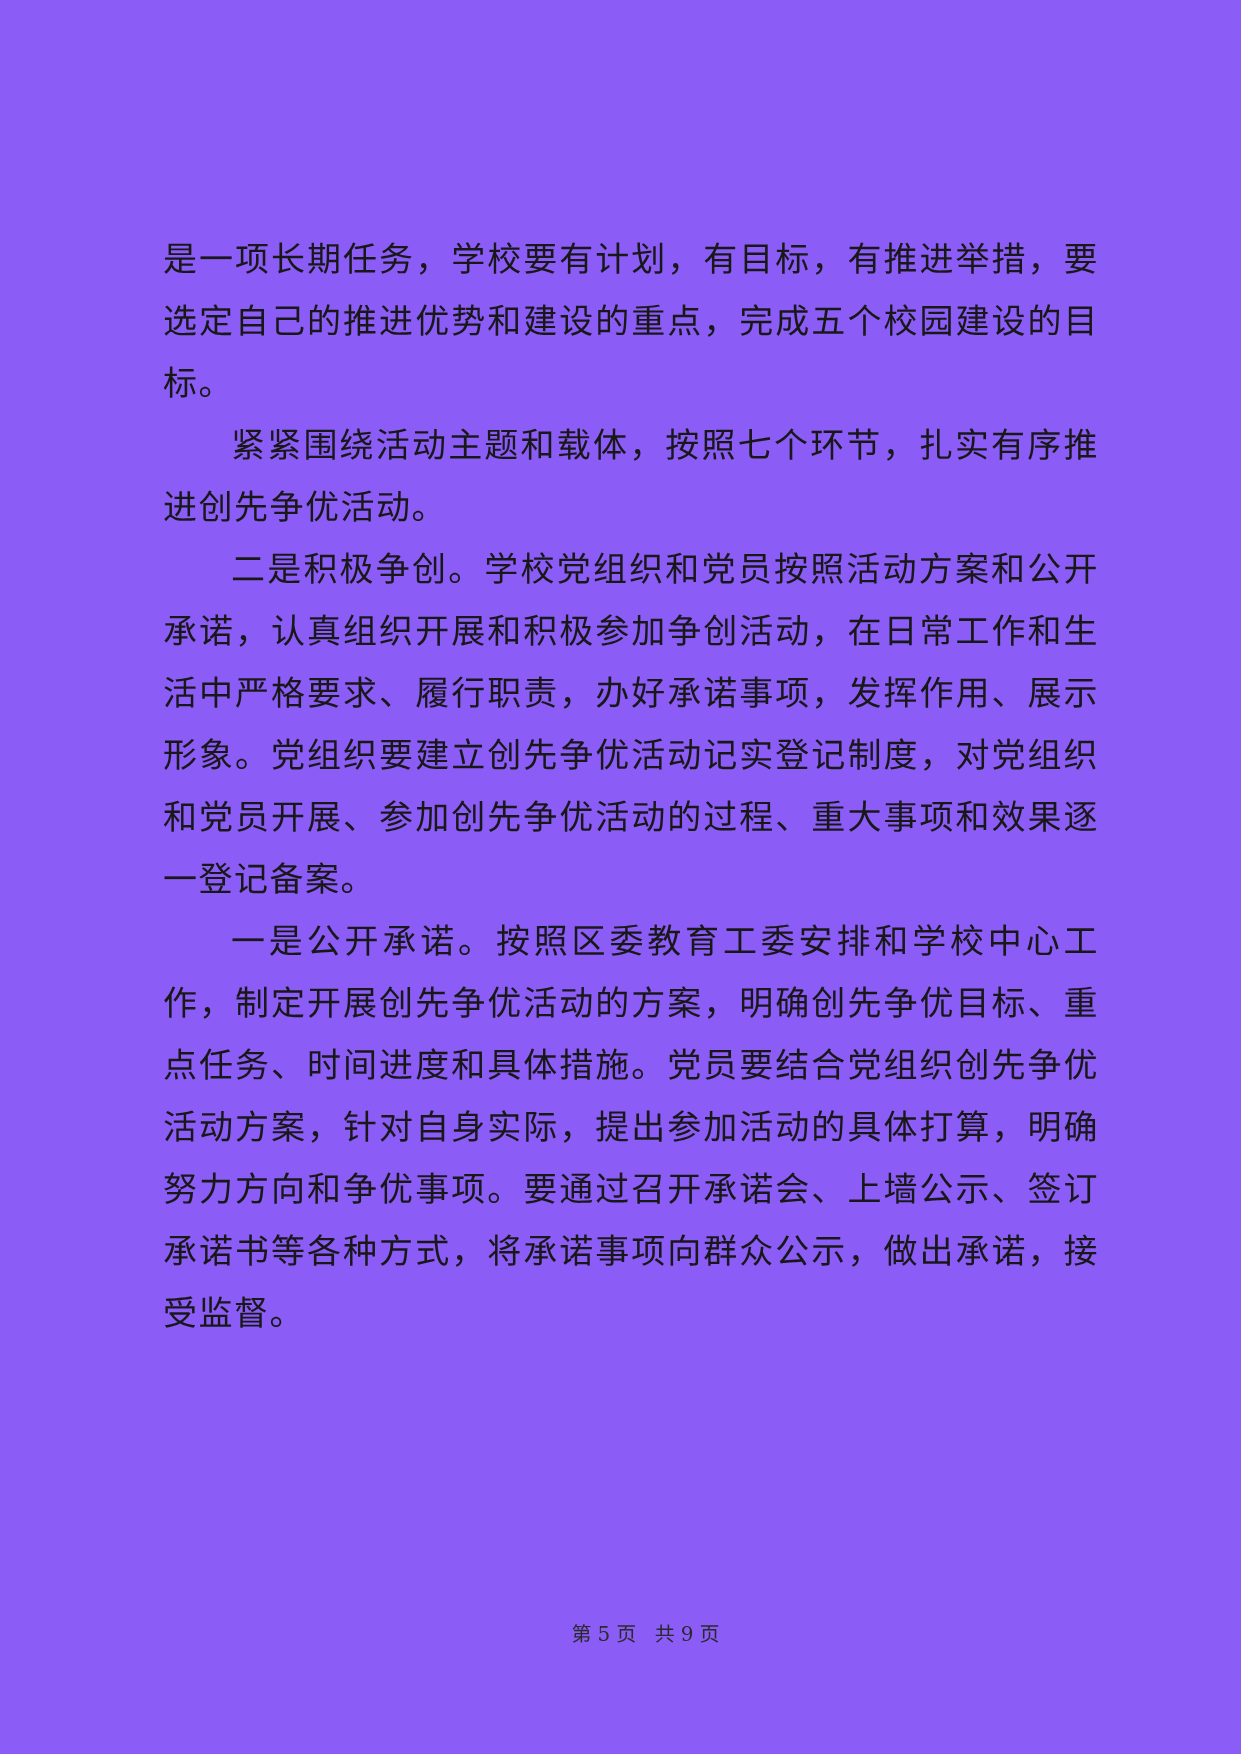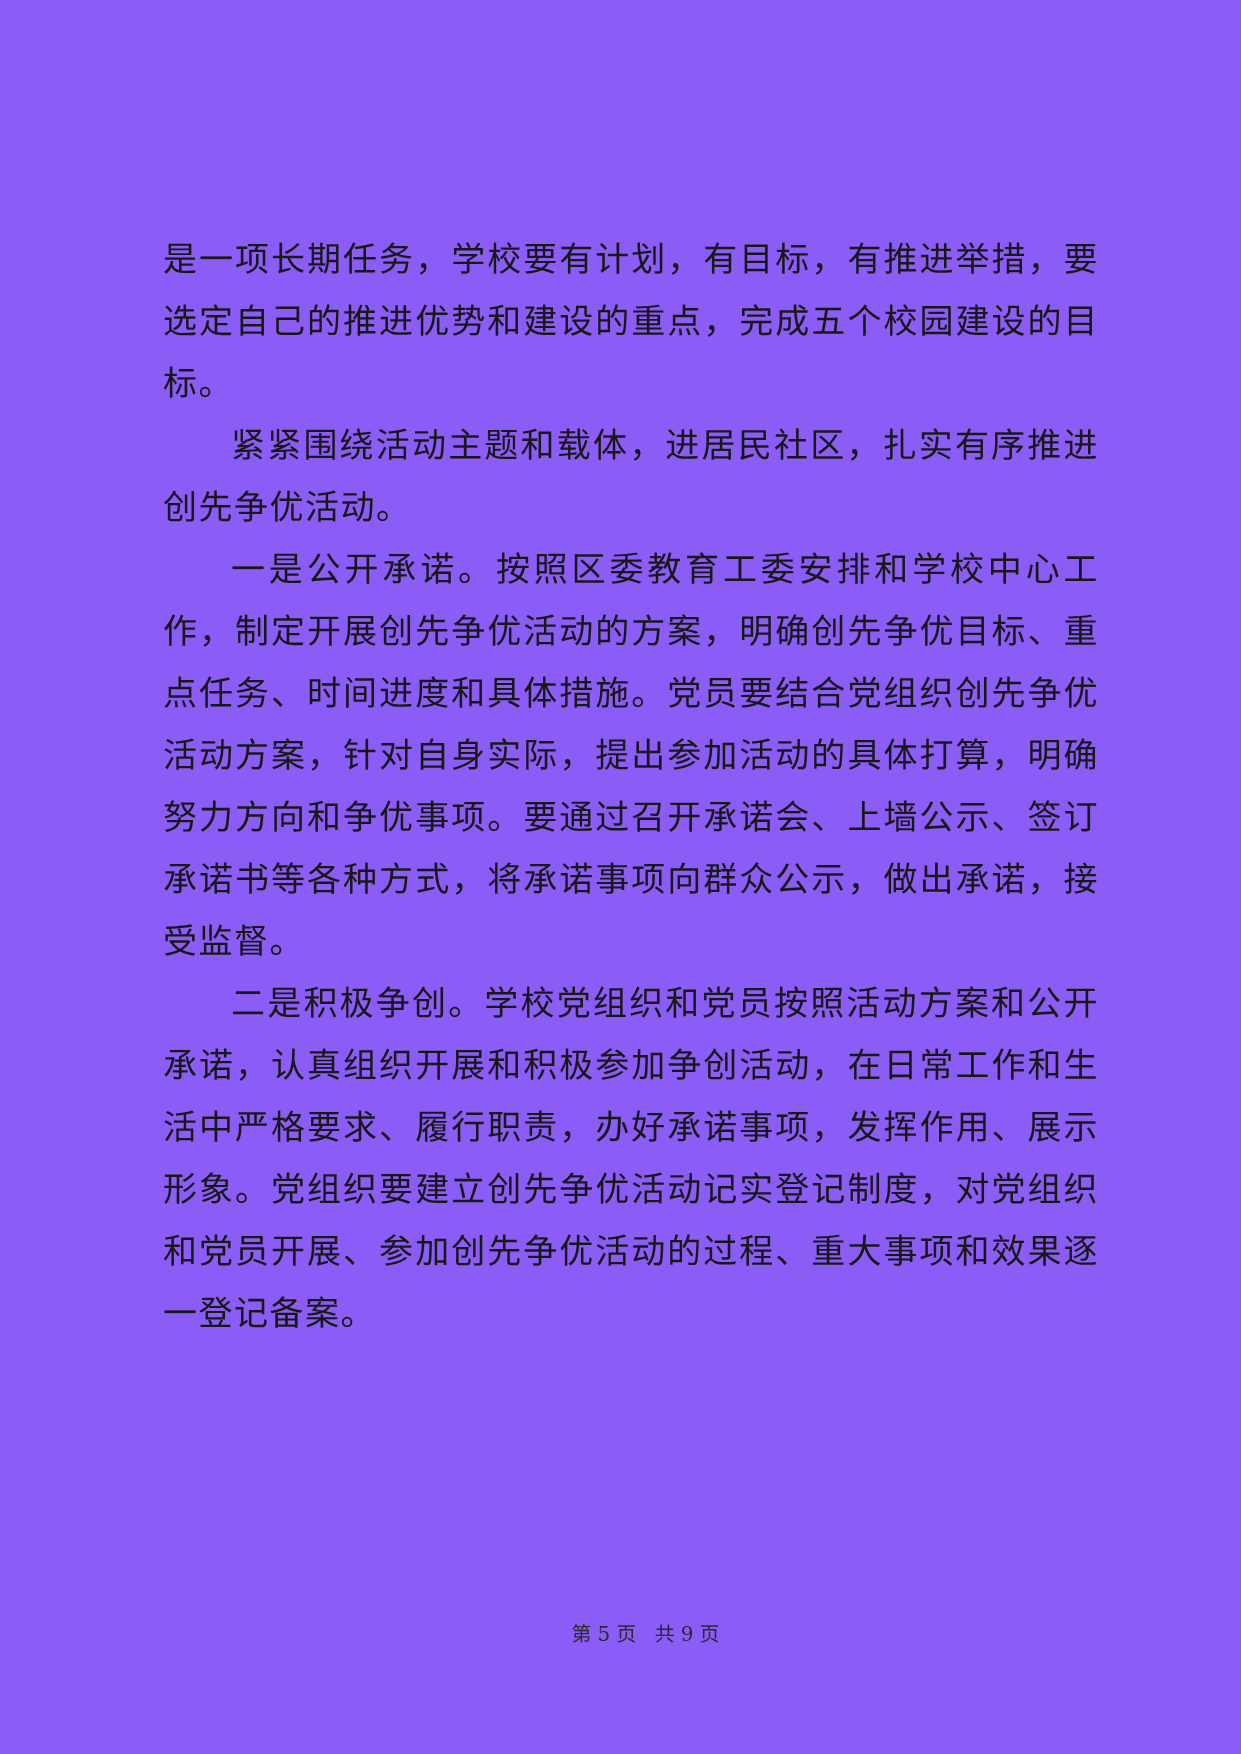--- a/index.html
+++ b/index.html
@@ -54,22 +54,22 @@
     font-family: "DejaVu Serif", "Liberation Serif", serif;
   }
 </style>
 </head>
 <body>
 
 <div class="page">
 
   <div class="body-text">
     <p class="para no-indent">是一项长期任务，学校要有计划，有目标，有推进举措，要选定自己的推进优势和建设的重点，完成五个校园建设的目标。</p>
-    <p class="para">紧紧围绕活动主题和载体，进居民社区，扎实有序推进创先争优活动。</p>
+    <p class="para">紧紧围绕活动主题和载体，按照七个环节，扎实有序推进创先争优活动。</p>
+    <p class="para">二是积极争创。学校党组织和党员按照活动方案和公开承诺，认真组织开展和积极参加争创活动，在日常工作和生活中严格要求、履行职责，办好承诺事项，发挥作用、展示形象。党组织要建立创先争优活动记实登记制度，对党组织和党员开展、参加创先争优活动的过程、重大事项和效果逐一登记备案。</p>
     <p class="para">一是公开承诺。按照区委教育工委安排和学校中心工作，制定开展创先争优活动的方案，明确创先争优目标、重点任务、时间进度和具体措施。党员要结合党组织创先争优活动方案，针对自身实际，提出参加活动的具体打算，明确努力方向和争优事项。要通过召开承诺会、上墙公示、签订承诺书等各种方式，将承诺事项向群众公示，做出承诺，接受监督。</p>
-    <p class="para">二是积极争创。学校党组织和党员按照活动方案和公开承诺，认真组织开展和积极参加争创活动，在日常工作和生活中严格要求、履行职责，办好承诺事项，发挥作用、展示形象。党组织要建立创先争优活动记实登记制度，对党组织和党员开展、参加创先争优活动的过程、重大事项和效果逐一登记备案。</p>
   </div>
 
   <div class="footer">
     <span class="page-label">第5页 共9页</span>
   </div>
 
 </div>
 
 </body></html>

